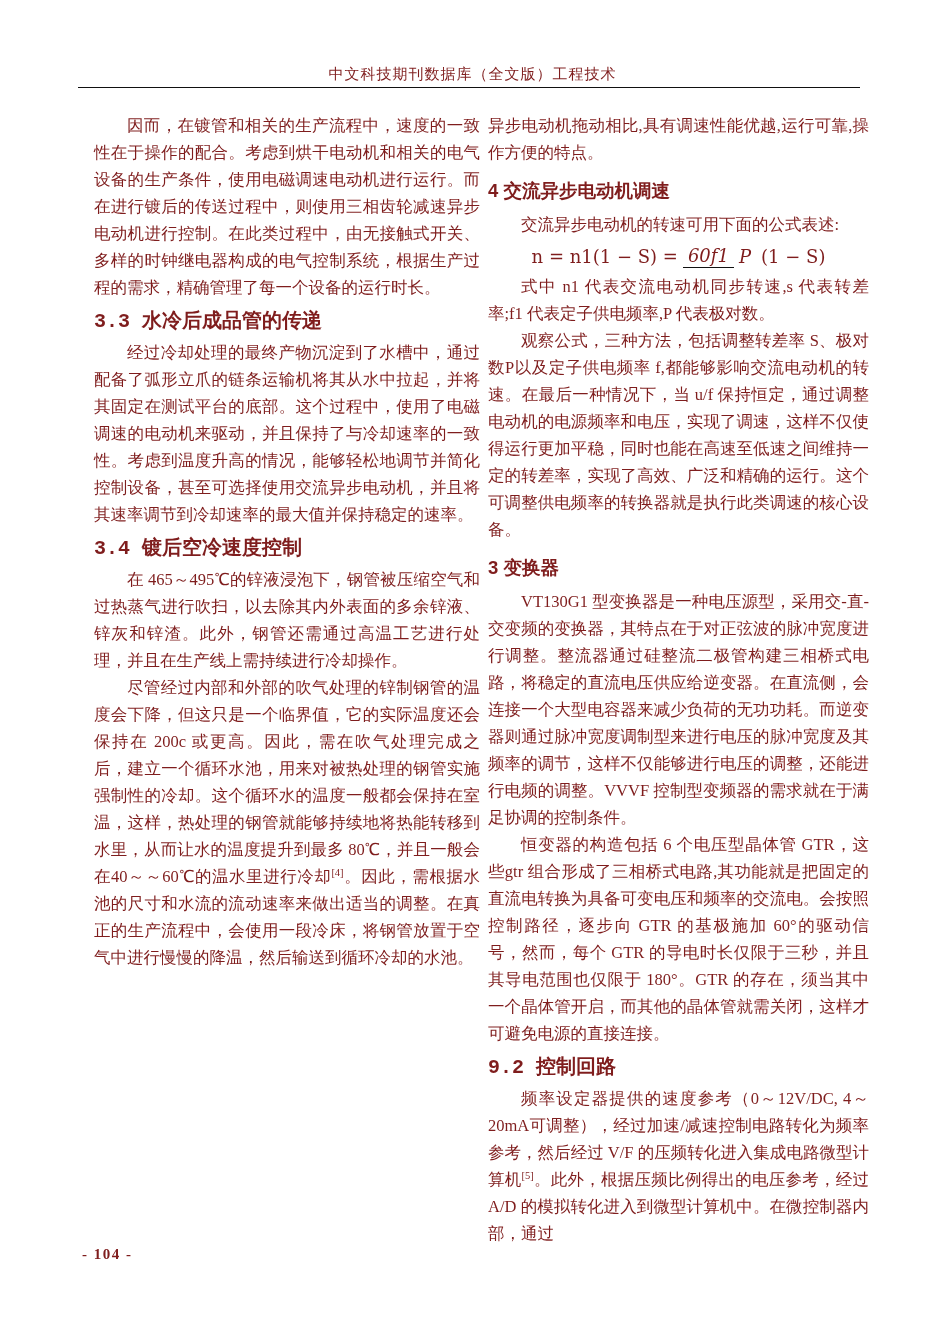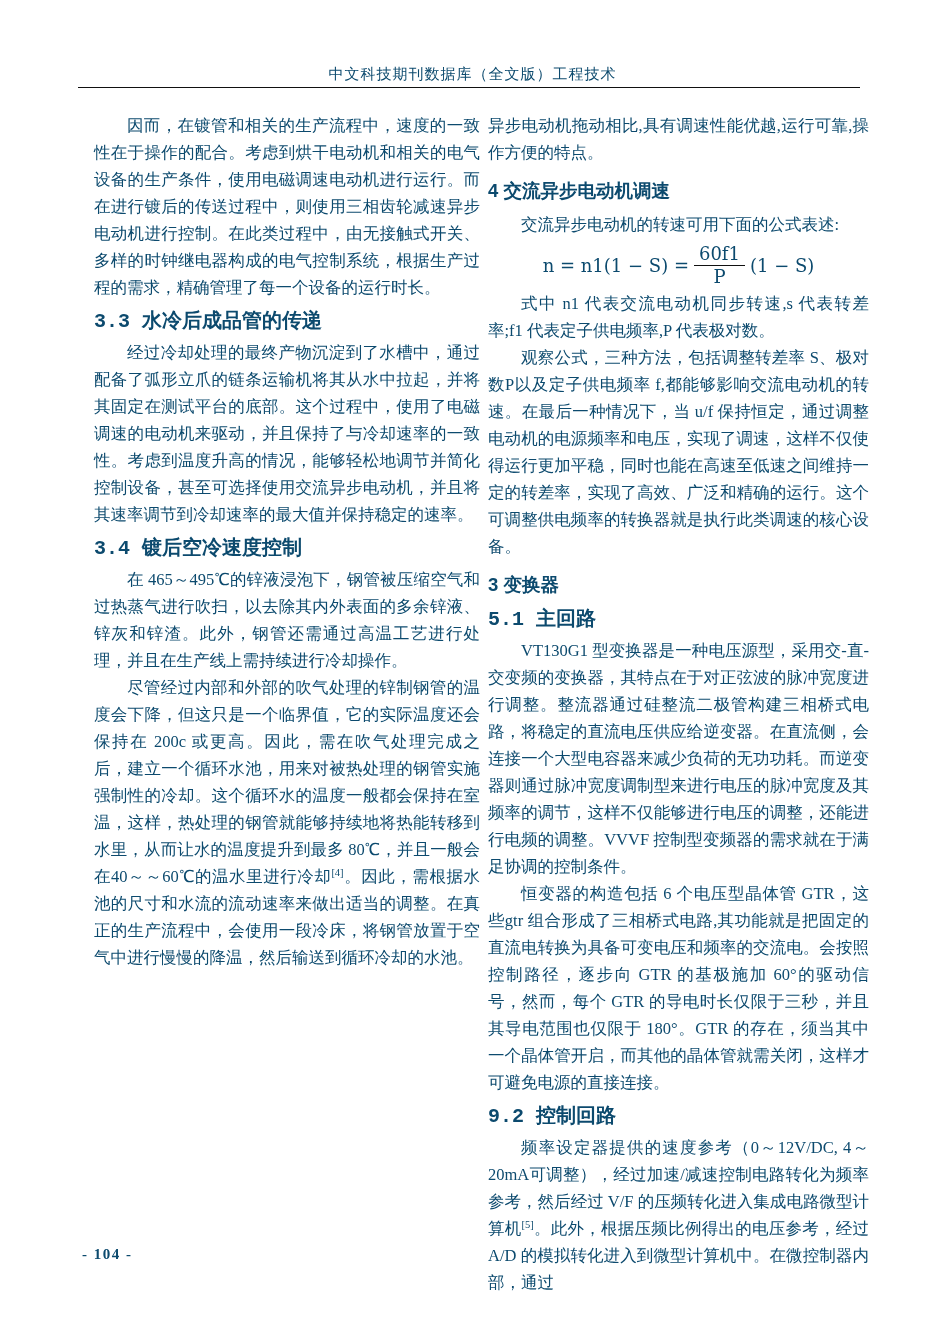--- a/index.html
+++ b/index.html
@@ -1,18 +1,18 @@
 <!DOCTYPE html>
 <html><head>
 <meta charset="utf-8">
 <style>
   html,body { margin:0; padding:0; background:#ffffff; }
   .page {
     position:relative; width:945px; height:1336px; background:#ffffff;
-    font-family:"Liberation Serif", serif; color:#0c4a6e; overflow:hidden;
+    font-family:"Liberation Serif", serif; color:#7f1d1d; overflow:hidden;
   }
   .header-title {
     position:absolute; top:65px; left:0; width:100%;
     text-align:center; font-size:15px; letter-spacing:1px;
   }
   .header-rule {
     position:absolute; top:87px; left:78px; width:782px;
     border-top:1.6px solid #111;
   }
   .col {
@@ -29,21 +29,21 @@
   }
   .h-main {
     font-family:"Liberation Sans", sans-serif; font-weight:bold;
     font-size:18.5px; line-height:28px; margin:11px 0 6px; text-align:left;
   }
   .formula {
     display:flex; justify-content:center; align-items:center;
     font-size:18px; margin:5px 0 3px; text-indent:0;
     font-family:"DejaVu Serif", serif;
   }
-  .frac { display:inline-flex; flex-direction:column; align-items:center; margin:0 5px; line-height:1.2; }
+  .frac { display:inline-flex; flex-direction:row; align-items:center; margin:0 5px; line-height:1.2;font-style:italic; }
   .frac .num { border-bottom:1.5px solid #111; padding:0 5px; }
   .frac .den { padding:0 5px; }
   sup { font-size:10.5px; line-height:0; vertical-align:super; }
   .footer {
     position:absolute; left:82px; top:1246px;
     font-size:15px; font-weight:bold; letter-spacing:1.5px;
   }
 </style>
 </head>
 <body>
@@ -70,21 +70,20 @@
       <span>n = n1(1 − S) =</span>
       <span class="frac">
         <span class="num">60f1</span>
         <span class="den">P</span>
       </span>
       <span>(1 − S)</span>
     </div>
     <p class="body ind">式中 n1 代表交流电动机同步转速,s 代表转差率;f1 代表定子供电频率,P 代表极对数。</p>
     <p class="body ind">观察公式，三种方法，包括调整转差率 S、极对数P以及定子供电频率 f,都能够影响交流电动机的转速。在最后一种情况下，当 u/f 保持恒定，通过调整电动机的电源频率和电压，实现了调速，这样不仅使得运行更加平稳，同时也能在高速至低速之间维持一定的转差率，实现了高效、广泛和精确的运行。这个可调整供电频率的转换器就是执行此类调速的核心设备。</p>
     <div class="h-main">3 变换器</div>
-    <div class="h-sub">5.1 主回路</div>
     <p class="body ind">VT130G1 型变换器是一种电压源型，采用交-直-交变频的变换器，其特点在于对正弦波的脉冲宽度进行调整。整流器通过硅整流二极管构建三相桥式电路，将稳定的直流电压供应给逆变器。在直流侧，会连接一个大型电容器来减少负荷的无功功耗。而逆变器则通过脉冲宽度调制型来进行电压的脉冲宽度及其频率的调节，这样不仅能够进行电压的调整，还能进行电频的调整。VVVF 控制型变频器的需求就在于满足协调的控制条件。</p>
     <p class="body ind">恒变器的构造包括 6 个电压型晶体管 GTR，这些gtr 组合形成了三相桥式电路,其功能就是把固定的直流电转换为具备可变电压和频率的交流电。会按照控制路径，逐步向 GTR 的基极施加 60°的驱动信号，然而，每个 GTR 的导电时长仅限于三秒，并且其导电范围也仅限于 180°。GTR 的存在，须当其中一个晶体管开启，而其他的晶体管就需关闭，这样才可避免电源的直接连接。</p>
     <div class="h-sub">9.2 控制回路</div>
     <p class="body ind"><span>频率设定器提供的速度参考（0～12V/DC, 4～20mA可调整），经过加速/减速控制电路转化为频率参考，然后经过 V/F 的压频转化进入集成电路微型计算机</span><sup>[5]</sup><span>。此外，根据压频比例得出的电压参考，经过 A/D 的模拟转化进入到微型计算机中。在微控制器内部，通过</span></p>
   </div>
 
   <div class="footer">- 104 -</div>
 
 </div>
 

